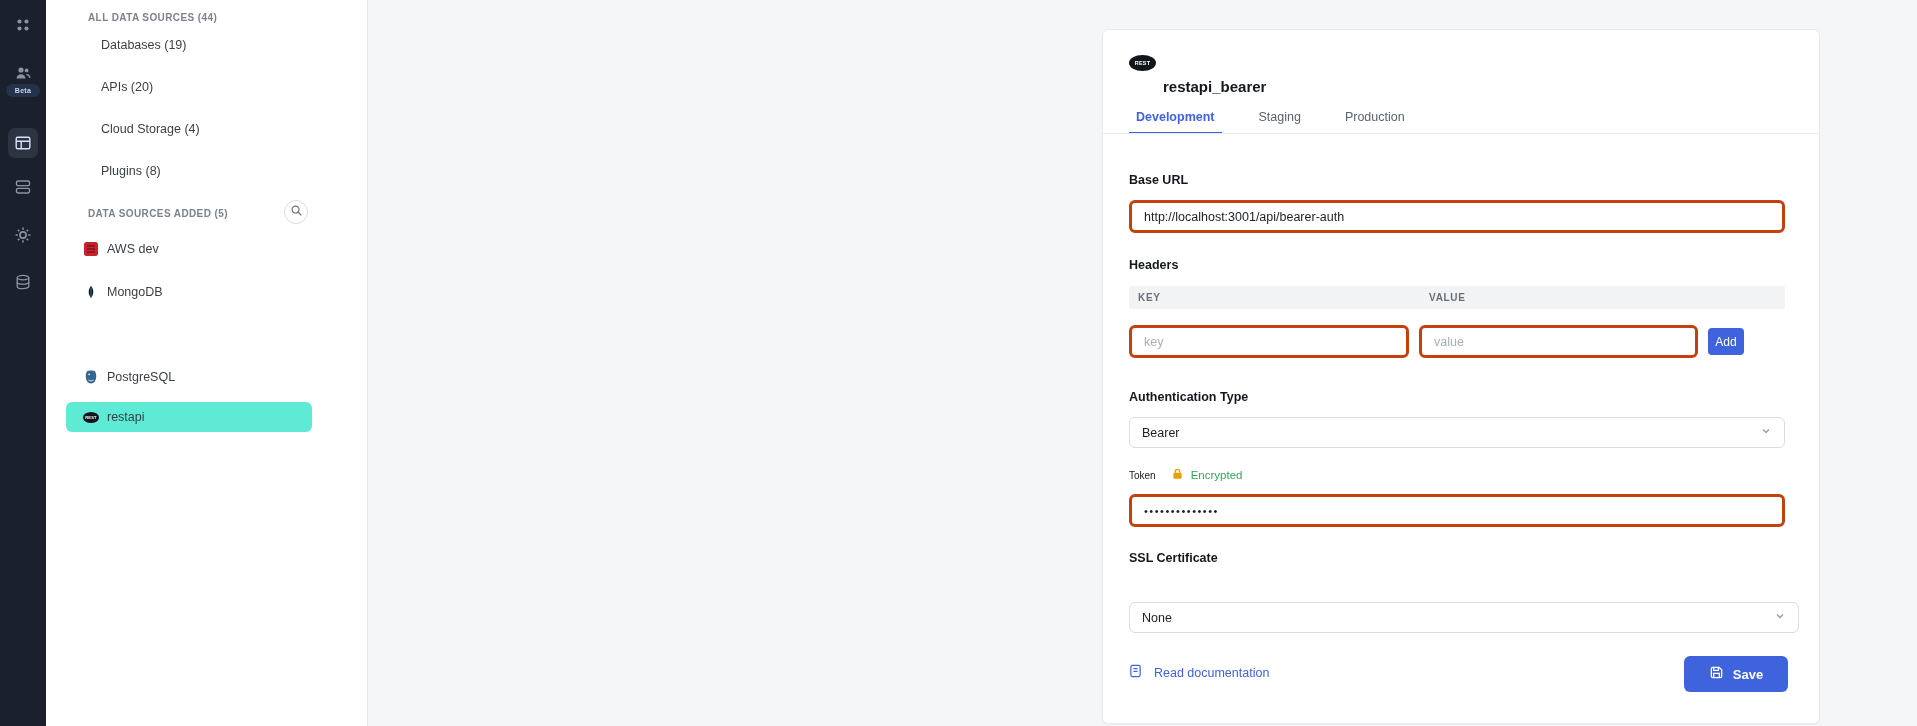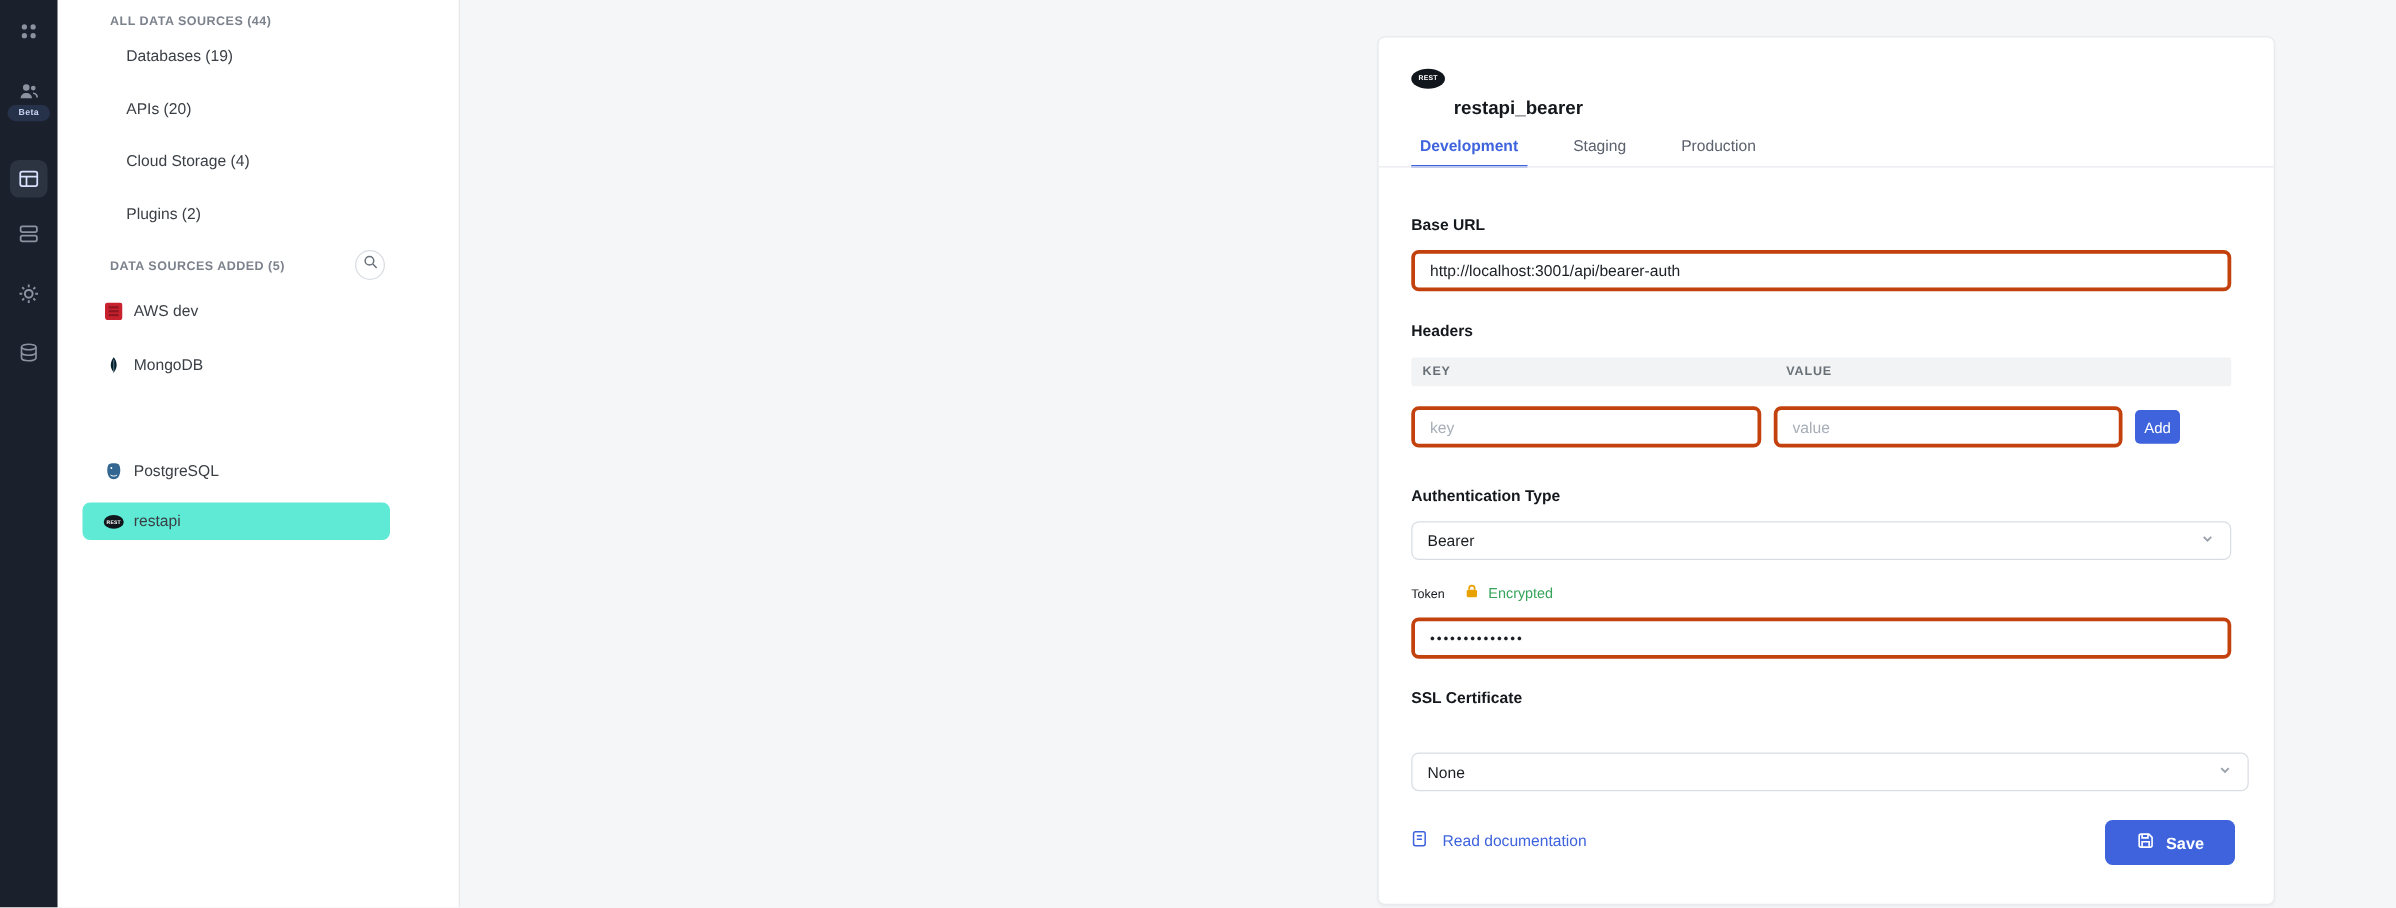--- a/index.html
+++ b/index.html
@@ -191,21 +191,21 @@
   <div class="cat-row" style="top:30px">
     <span>Databases (19)</span>
   </div>
   <div class="cat-row" style="top:72px">
     <span>APIs (20)</span>
   </div>
   <div class="cat-row" style="top:114px">
     <span>Cloud Storage (4)</span>
   </div>
   <div class="cat-row" style="top:156px">
-    <span>Plugins (2)</span>
+    <span>Plugins (8)</span>
   </div>
 
   <div class="sec-title" style="top:198px">DATA SOURCES ADDED (5)</div>
   <div class="search-btn">
     <span>
       <svg width="13" height="13" viewBox="0 0 14 14" fill="none" stroke="#697078" stroke-width="1.3">
           <circle cx="6" cy="6" r="3.7"></circle>
           <path d="M8.9 8.9L12.2 12.2"></path>
         </svg>
     </span>

